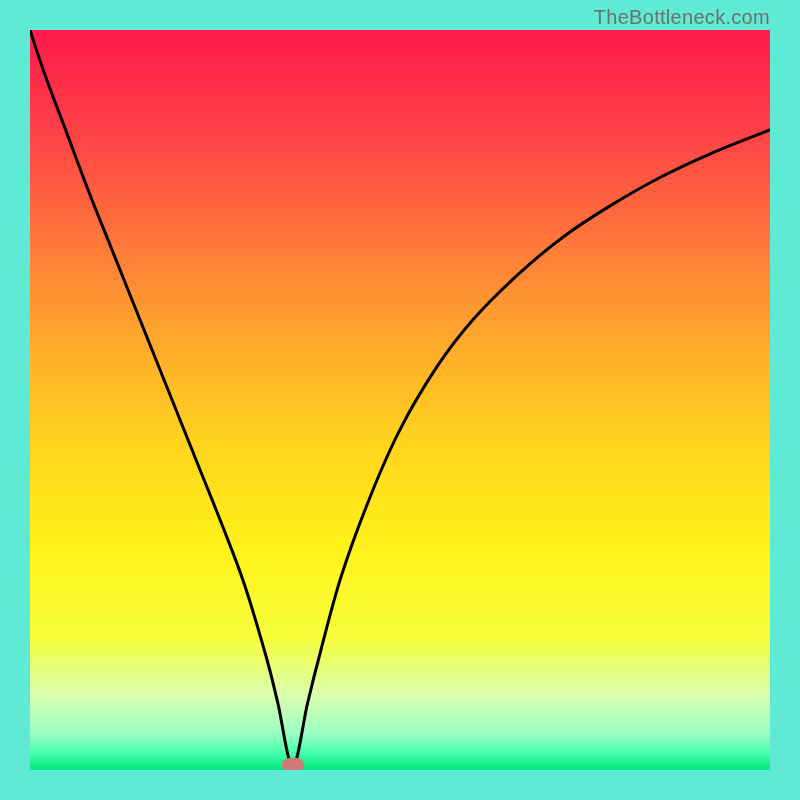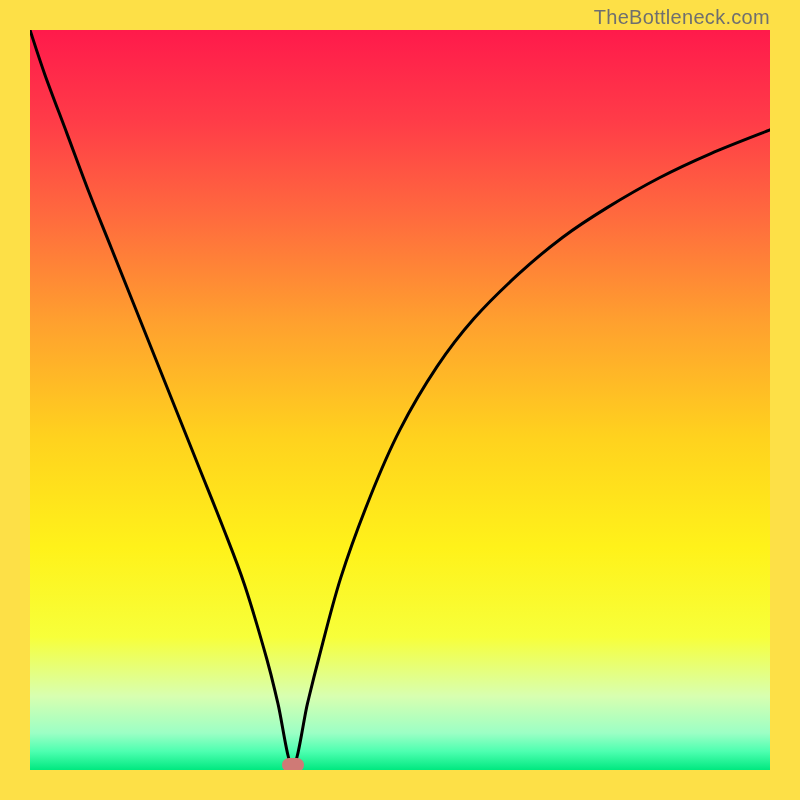--- a/index.html
+++ b/index.html
@@ -7,21 +7,21 @@
     padding: 0;
     width: 800px;
     height: 800px;
     background: #000;
     overflow: hidden;
   }
   .container {
     position: relative;
     width: 800px;
     height: 800px;
-    background: #fde047;
+    background: #5eead4;
   }
   .plot-area {
     position: absolute;
     left: 30px;
     top: 30px;
     width: 740px;
     height: 740px;
     overflow: hidden;
   }
   .gradient-bg {

